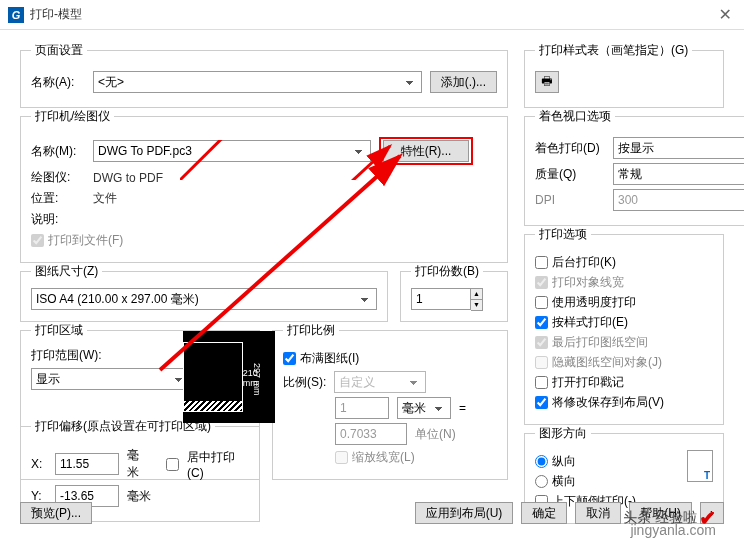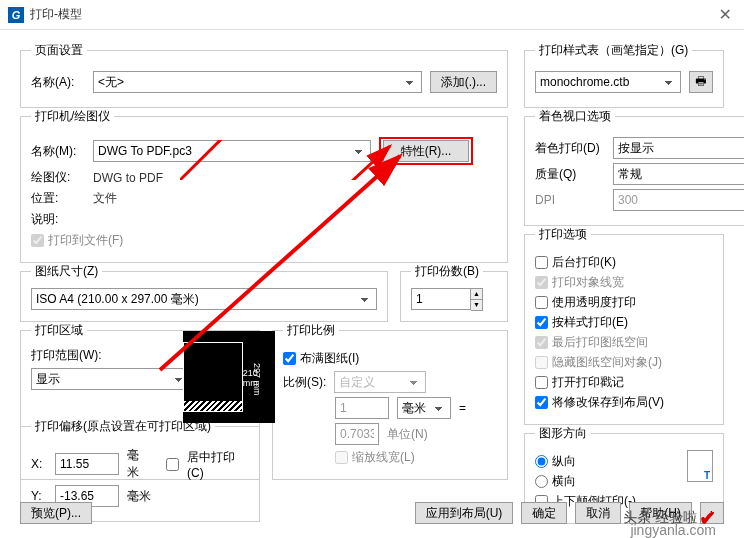--- a/index.html
+++ b/index.html
@@ -129,21 +129,21 @@
         <div class="row">
             <span>比例(S):</span>
             <select style="width:92px" disabled="" class="disabled"><option>自定义</option></select>
           </div>
         <div class="row" style="padding-left:52px">
             <input type="text" style="width: 54px;" disabled="" class="disabled" value="1">
             <select style="width:54px"><option>毫米</option></select>
             <span>=</span>
           </div>
         <div class="row" style="padding-left:52px">
-            <input type="text" style="width: 44px;" disabled="" class="disabled" value="0.7033">
+            <input type="text" style="width: 72px;" disabled="" class="disabled" value="0.7033">
             <span class="gray">单位(N)</span>
           </div>
         <div class="checkbox-row" style="padding-left:52px">
             <input type="checkbox" disabled="" style="">
             <span class="gray">缩放线宽(L)</span>
           </div>
       </fieldset>
     </div>
 
     <fieldset style="width:240px;margin-top:-62px">
@@ -161,21 +161,20 @@
           <span>毫米</span>
         </div>
     </fieldset>
 
   </div>
 
   <div class="right-col">
     <fieldset>
       <legend>打印样式表（画笔指定）(G)</legend>
       <div class="row">
-          <select style="flex:1"><option>monochrome.ctb</option></select>
           <button class="icon-btn">🖶</button>
         </div>
     </fieldset>
 
     <fieldset>
       <legend>着色视口选项</legend>
       <div class="row">
           <label style="min-width:70px">着色打印(D)</label>
           <select style="flex:1"><option>按显示</option></select>
         </div>

